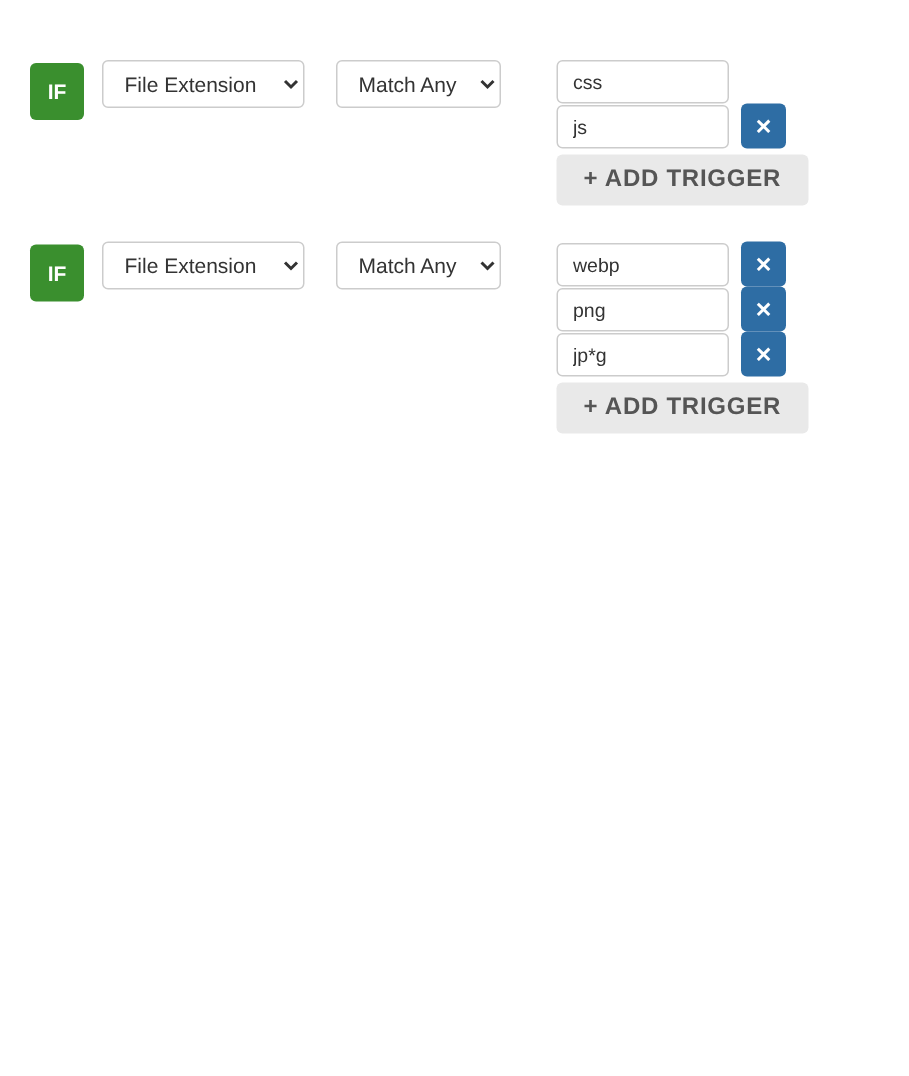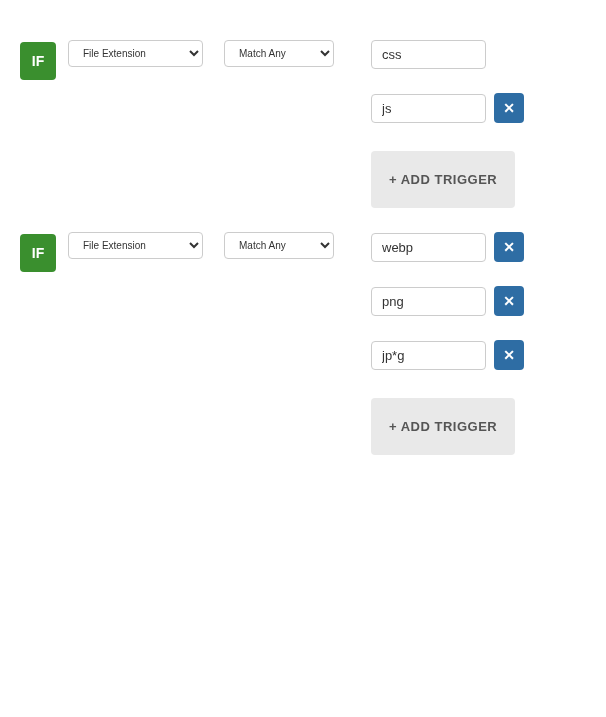--- a/index.html
+++ b/index.html
@@ -33,37 +33,37 @@
     }
     .selects-row {
       display: flex;
       gap: 8px;
       align-items: center;
     }
     select {
       border: 1px solid #ccc;
       border-radius: 4px;
       padding: 6px 10px;
-      font-size: 10px;
+      font-size: 14px;
       color: #333;
       background: #fff;
       cursor: pointer;
       appearance: auto;
     }
     select.file-ext-select {
       width: 135px;
     }
     select.match-select {
       width: 110px;
       margin-left: 13px;
     }
     .triggers-side {
       display: flex;
       flex-direction: column;
-      gap: 24px;
+      gap: 0;
       flex: 1;
     }
     .trigger-row {
       display: flex;
       align-items: center;
       gap: 8px;
     }
     .trigger-input {
       border: 1px solid #ccc;
       border-radius: 4px;
@@ -85,22 +85,22 @@
       cursor: pointer;
       font-size: 14px;
       font-weight: 700;
       flex-shrink: 0;
     }
     .add-trigger-btn {
       background: #e9e9e9;
       border: none;
       border-radius: 4px;
       color: #555;
-      padding: 21px 18px;
-      font-size: 13px;
+      padding: 8px 18px;
+      font-size: 16px;
       font-weight: 600;
       cursor: pointer;
       letter-spacing: 0.5px;
       margin-top: 4px;
       align-self: flex-start;
     }
     .main-row {
       display: flex;
       align-items: flex-start;
     }

